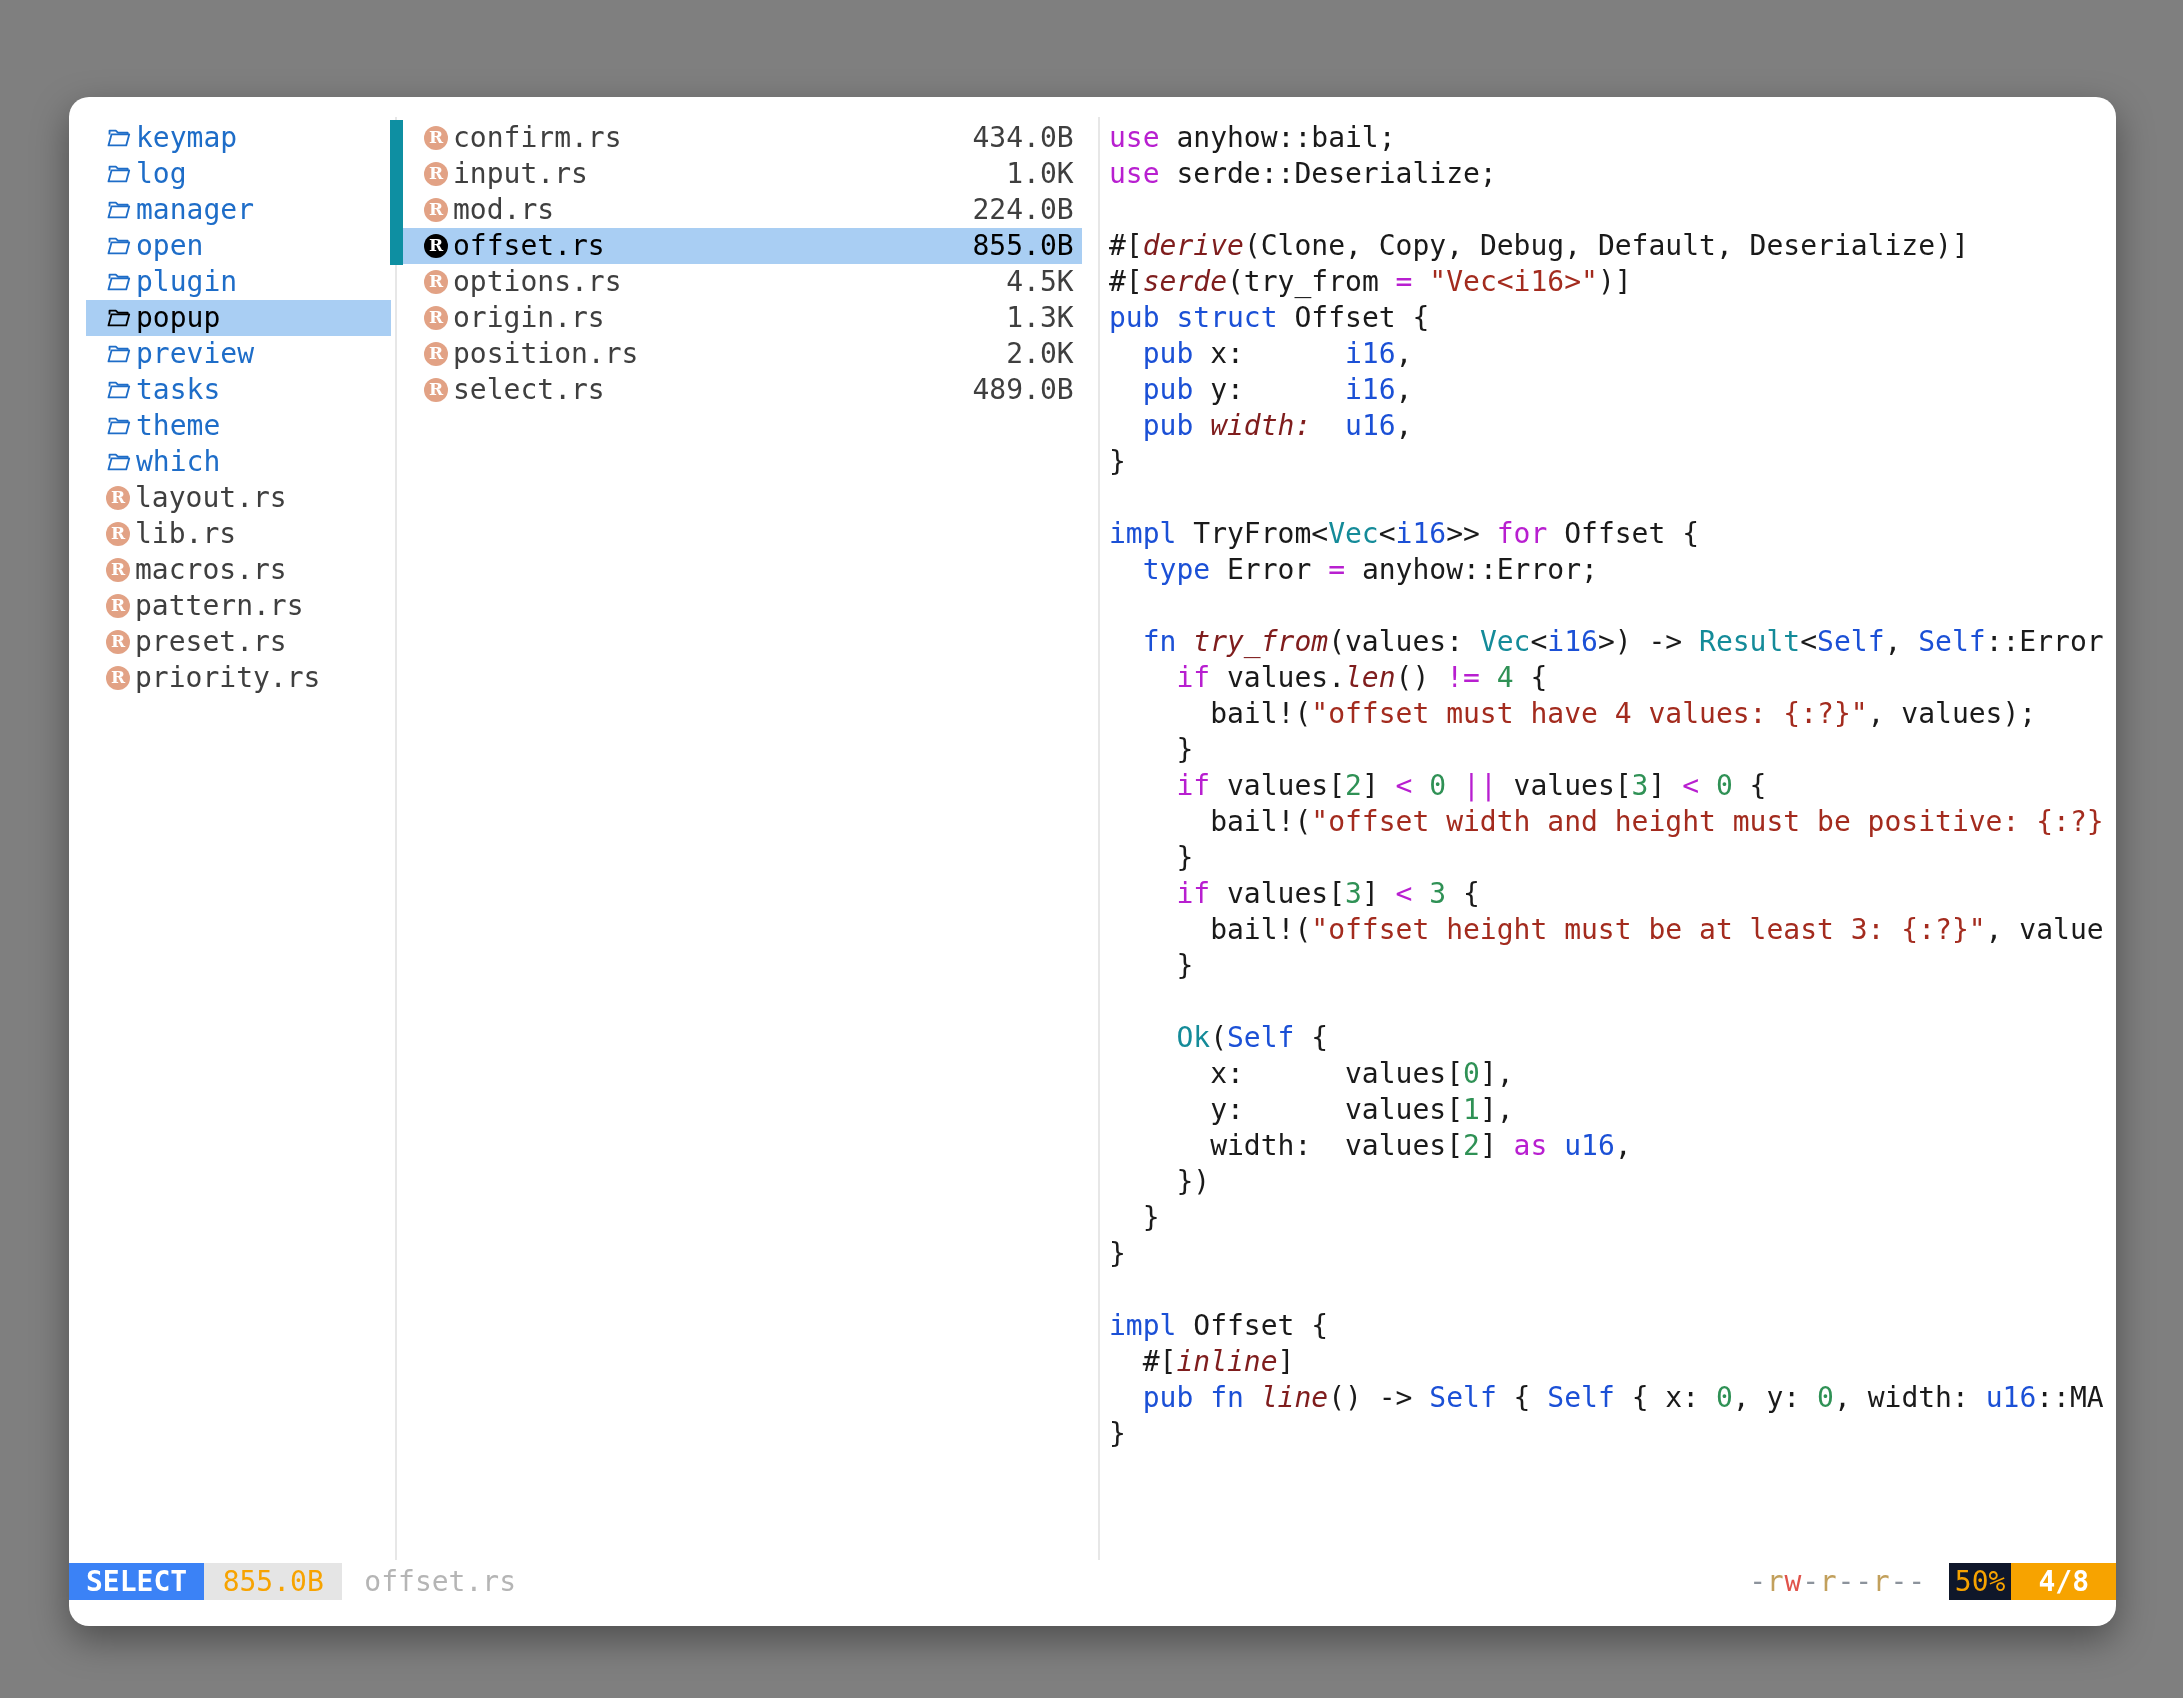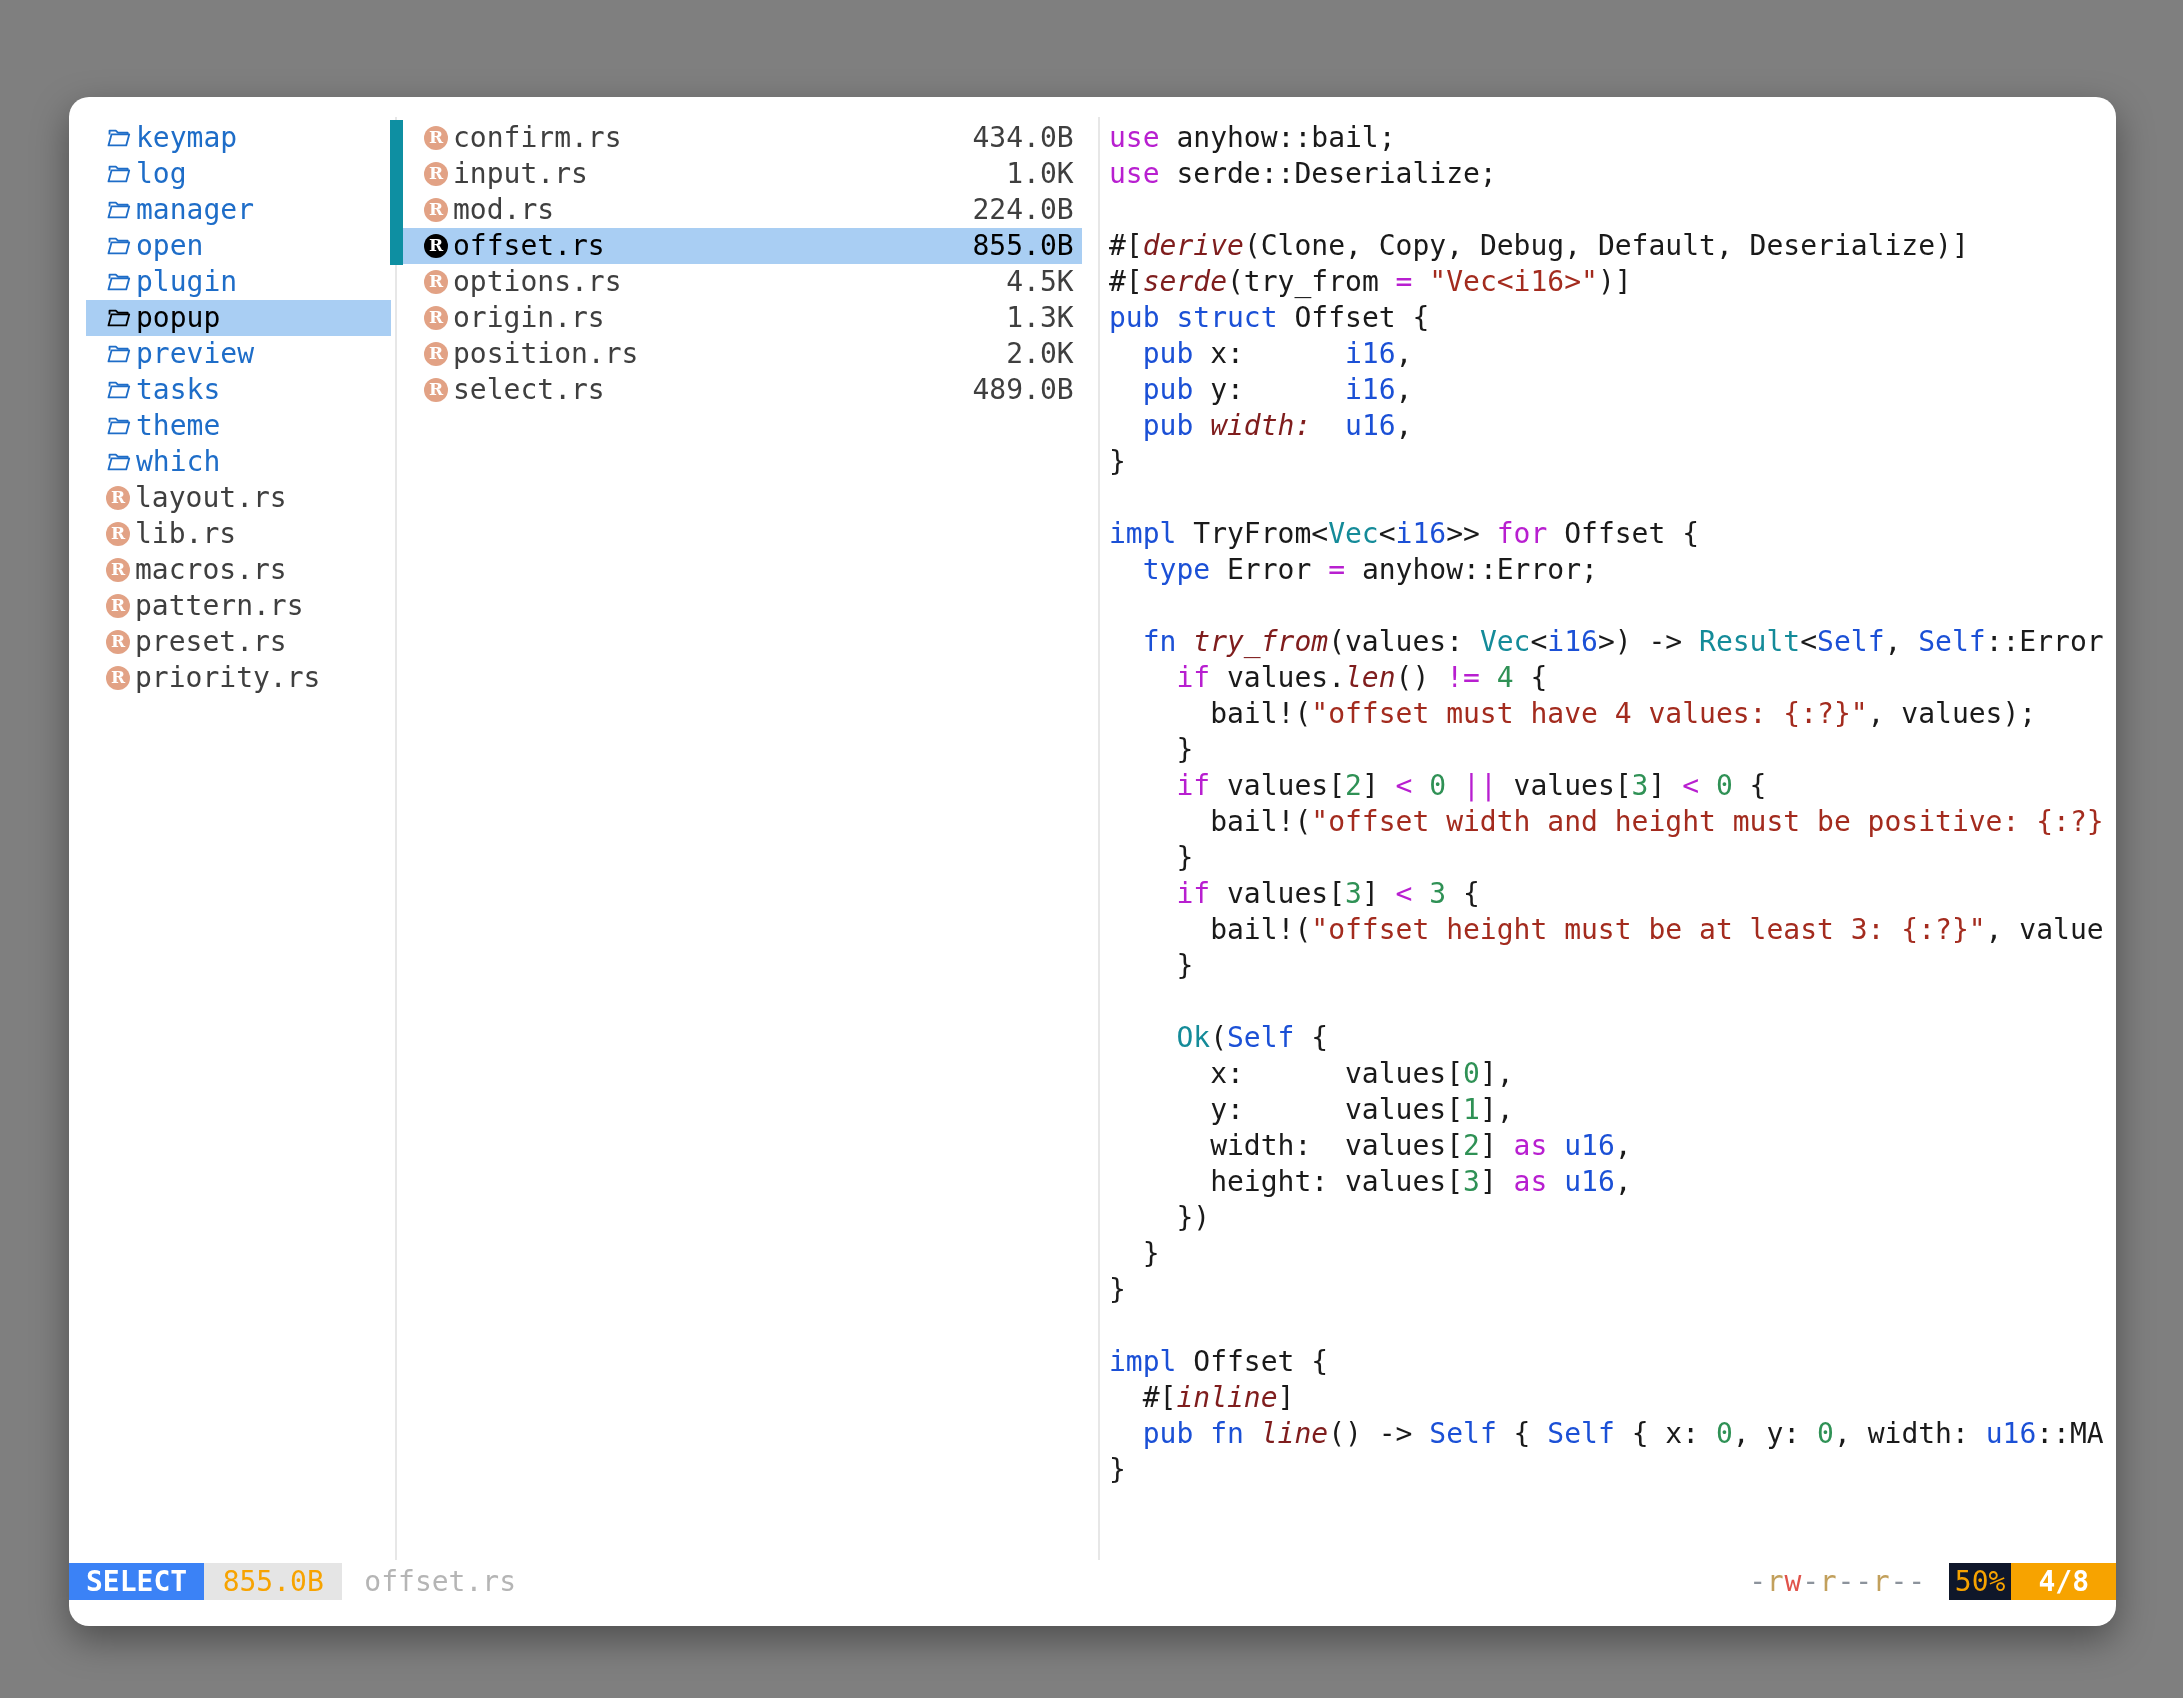--- a/index.html
+++ b/index.html
@@ -152,21 +152,20 @@
       <div class="code-line"><span class="c-d">      bail!(</span><span class="c-s">"offset width and height must be positive: {:?}</span></div>
       <div class="code-line"><span class="c-d">    }</span></div>
       <div class="code-line"><span class="c-d">    </span><span class="c-m">if</span><span class="c-d"> values[</span><span class="c-g">3</span><span class="c-d">] </span><span class="c-m">&lt;</span><span class="c-d"> </span><span class="c-g">3</span><span class="c-d"> {</span></div>
       <div class="code-line"><span class="c-d">      bail!(</span><span class="c-s">"offset height must be at least 3: {:?}"</span><span class="c-d">, value</span></div>
       <div class="code-line"><span class="c-d">    }</span></div>
       <div class="code-line">&nbsp;</div>
       <div class="code-line"><span class="c-d">    </span><span class="c-t">Ok</span><span class="c-d">(</span><span class="c-k">Self</span><span class="c-d"> {</span></div>
       <div class="code-line"><span class="c-d">      x:      values[</span><span class="c-g">0</span><span class="c-d">],</span></div>
       <div class="code-line"><span class="c-d">      y:      values[</span><span class="c-g">1</span><span class="c-d">],</span></div>
       <div class="code-line"><span class="c-d">      width:  values[</span><span class="c-g">2</span><span class="c-d">] </span><span class="c-m">as</span><span class="c-d"> </span><span class="c-k">u16</span><span class="c-d">,</span></div>
-      <div class="code-line"><span class="c-d">      height: values[</span><span class="c-g">3</span><span class="c-d">] </span><span class="c-m">as</span><span class="c-d"> </span><span class="c-k">u16</span><span class="c-d">,</span></div>
       <div class="code-line"><span class="c-d">    })</span></div>
       <div class="code-line"><span class="c-d">  }</span></div>
       <div class="code-line"><span class="c-d">}</span></div>
       <div class="code-line">&nbsp;</div>
       <div class="code-line"><span class="c-k">impl</span><span class="c-d"> Offset {</span></div>
       <div class="code-line"><span class="c-d">  #[</span><span class="c-o">inline</span><span class="c-d">]</span></div>
       <div class="code-line"><span class="c-d">  </span><span class="c-k">pub</span><span class="c-d"> </span><span class="c-k">fn</span><span class="c-d"> </span><span class="c-o">line</span><span class="c-d">() -&gt; </span><span class="c-k">Self</span><span class="c-d"> { </span><span class="c-k">Self</span><span class="c-d"> { x: </span><span class="c-g">0</span><span class="c-d">, y: </span><span class="c-g">0</span><span class="c-d">, width: </span><span class="c-k">u16</span><span class="c-d">::MA</span></div>
       <div class="code-line"><span class="c-d">}</span></div>
     </div>
 

